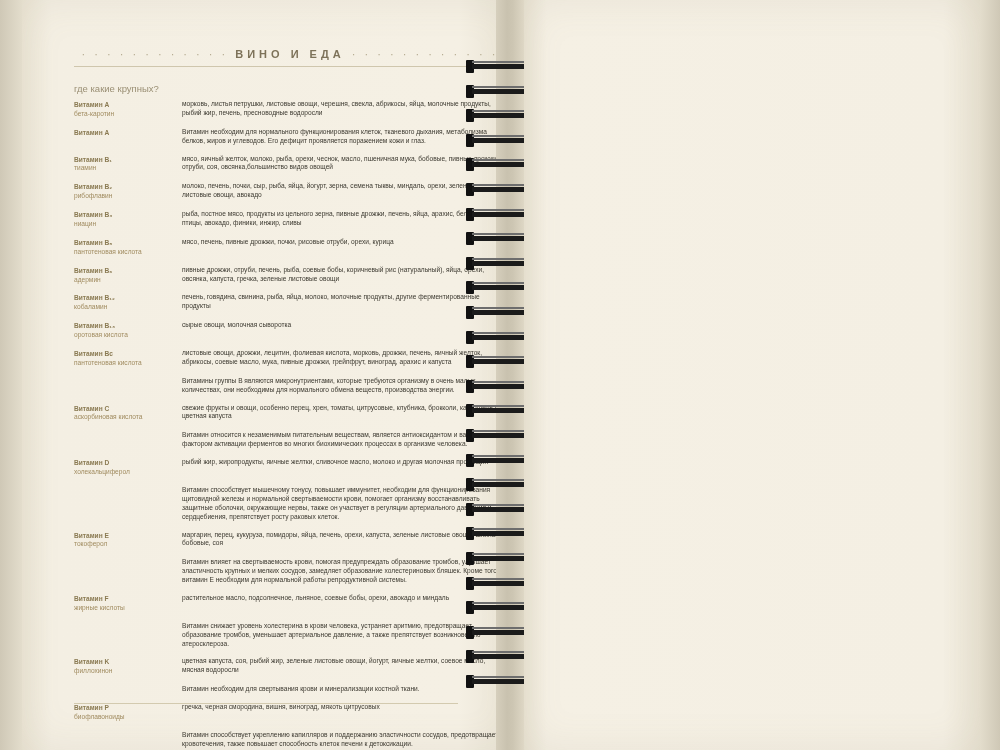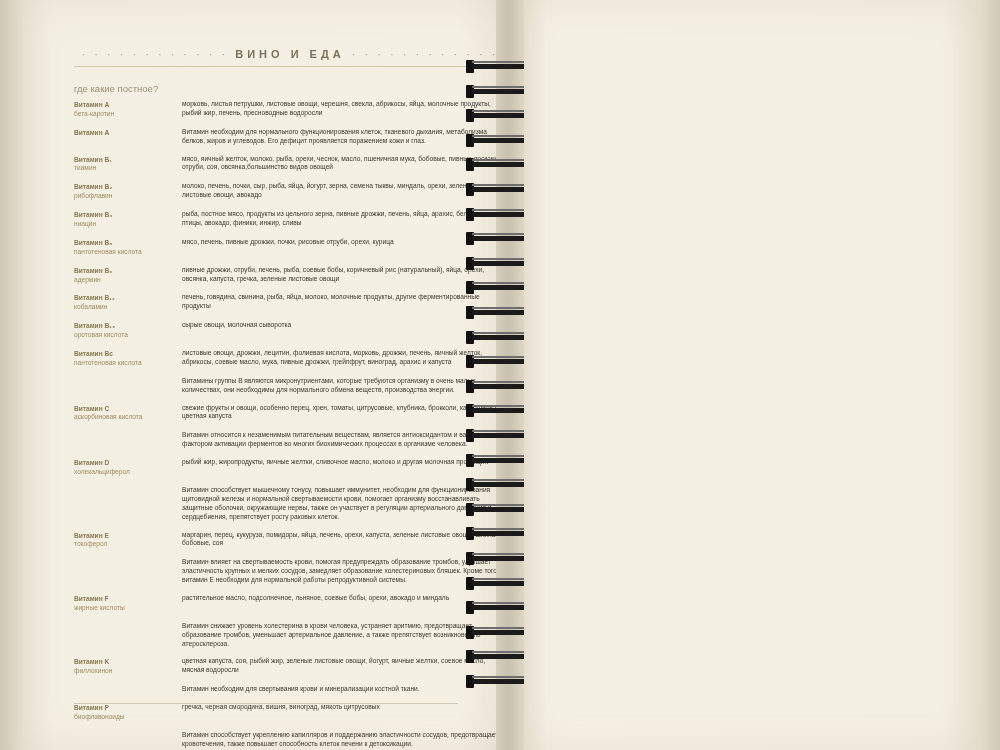--- a/index.html
+++ b/index.html
@@ -63,21 +63,21 @@
   <div class="edge-right"></div>
 
   <div class="page page-left">
     <div class="lp">
       <div class="hdr">
         <span class="dots">· · · · · · · · · · · ·</span>
         <span>ВИНО И ЕДА</span>
         <span class="dots">· · · · · · · · · · · ·</span>
       </div>
       <div class="rule"></div>
-      <div class="lp-title">где какие постное?</div>
+      <div class="lp-title">где какие крупных?</div>
       <div id="vitamin-list">
           <div class="vrow">
             <div class="vname"><b>Витамин A</b><br>бета-каротин</div>
             <div class="vtext">морковь, листья петрушки, листовые овощи, черешня, свекла, абрикосы, яйца, молочные продукты, рыбий жир, печень, пресноводные водоросли</div>
           </div>
           <div class="vrow">
             <div class="vname"><b>Витамин A</b></div>
             <div class="vtext">Витамин необходим для нормального функционирования клеток, тканевого дыхания, метаболизма белков, жиров и углеводов. Его дефицит проявляется поражением кожи и глаз.</div>
           </div>
           <div class="vrow">

